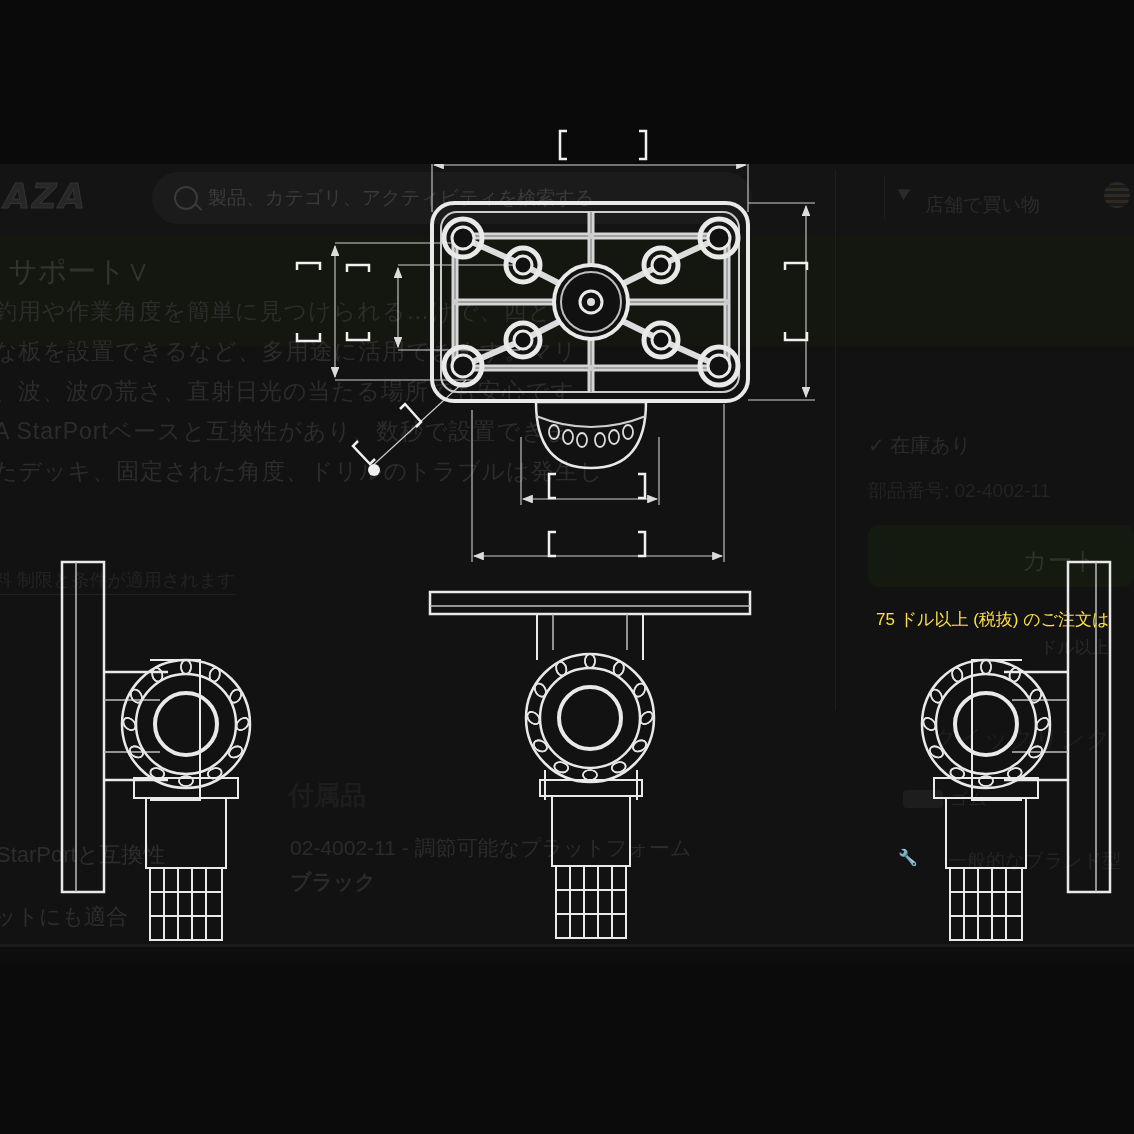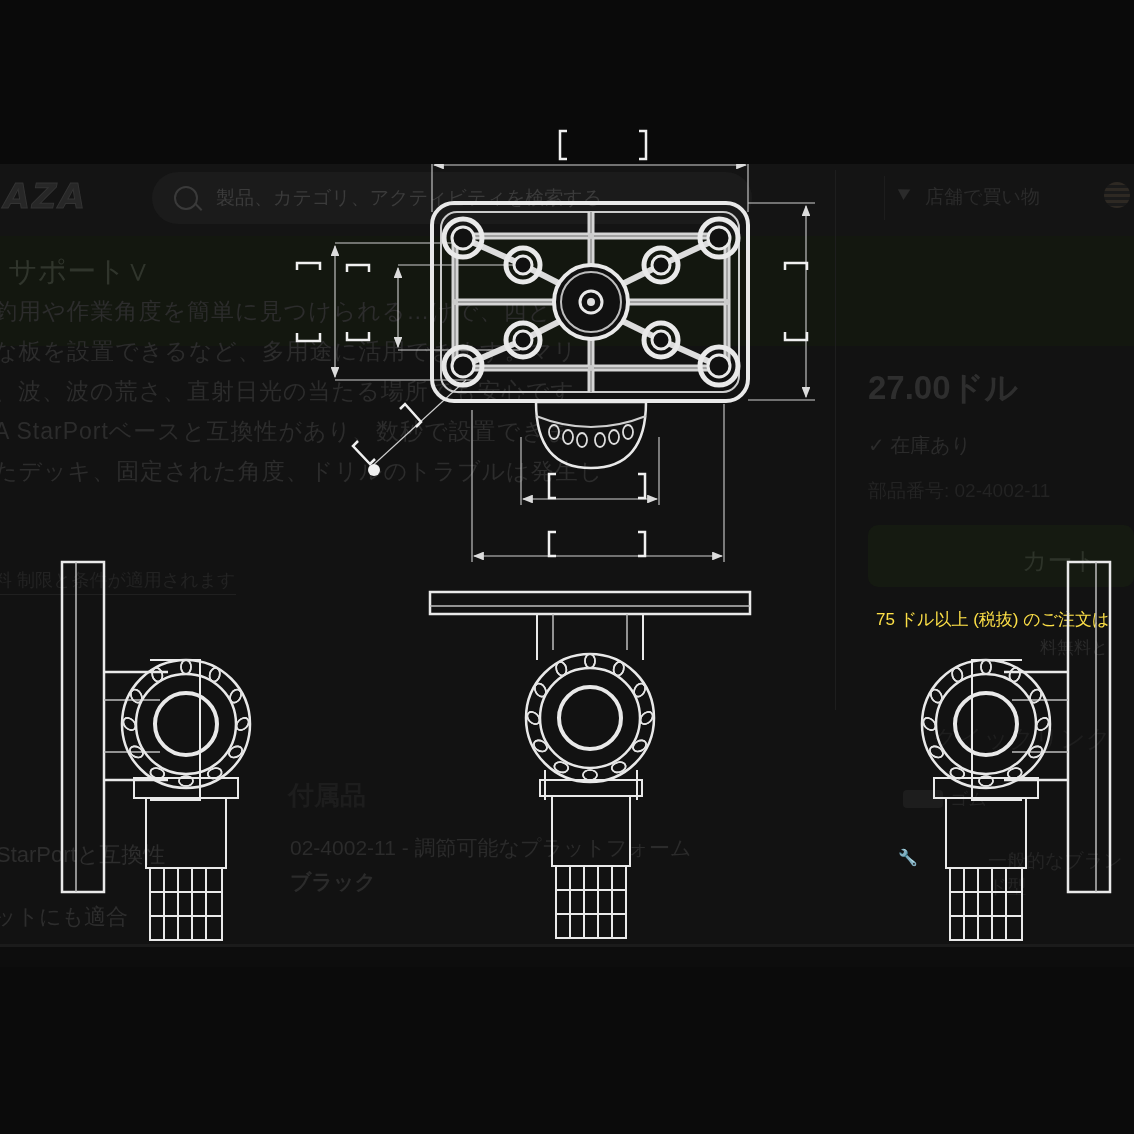--- a/index.html
+++ b/index.html
@@ -14,27 +14,27 @@
   #bg-headerband{position:absolute;left:0;top:236px;width:1134px;height:110px;background:#13170f;}
   #bg-body{position:absolute;left:0;top:346px;width:1134px;height:600px;background:#121212;}
   #bg-footerline{position:absolute;left:0;top:944px;width:1134px;height:3px;background:#1b1b1b;}
   #bg-bottom{position:absolute;left:0;top:947px;width:1134px;height:20px;background:#0d0d0d;}
 
   #logo{position:absolute;left:-20px;top:176px;font-size:34px;font-weight:bold;font-style:italic;
         letter-spacing:2px;color:#272727;font-family:"DejaVu Sans",sans-serif;
         -webkit-text-stroke:1px #343434;}
 
   #searchbar{position:absolute;left:152px;top:172px;width:600px;height:52px;border-radius:26px;
-             background:#1b1b1b;display:flex;align-items:center;padding-left:22px;box-sizing:border-box;gap:8px;}
+             background:#1b1b1b;display:flex;align-items:center;padding-left:22px;box-sizing:border-box;}
   #searchbar .si{width:20px;height:20px;border:2px solid #3a3a3a;border-radius:50%;position:relative;margin-right:10px;flex:none;}
   #searchbar .si:after{content:"";position:absolute;width:9px;height:2px;background:#3a3a3a;
              right:-7px;bottom:0px;transform:rotate(45deg);}
   #searchph{font-size:19px;color:#3b3b3b;}
 
-  #storelink{position:absolute;left:925px;top:184px;font-size:19px;color:#2b2b2b;text-align:right;}
+  #storelink{position:absolute;left:925px;top:192px;font-size:19px;color:#2b2b2b;text-align:right;}
   #storeicon{position:absolute;left:900px;top:186px;width:0;height:0;border-left:11px solid #2b2b2b;
              border-top:6px solid transparent;border-bottom:6px solid transparent;transform:rotate(-28deg);}
   #flagicon{position:absolute;left:1104px;top:182px;width:26px;height:26px;border-radius:50%;
             background:repeating-linear-gradient(#2e2923 0 3px,#1a1a1a 3px 6px);}
   #hdrdiv{position:absolute;left:884px;top:176px;width:1px;height:44px;background:#1d1d1d;}
 
   #support{position:absolute;left:8px;top:252px;font-size:29px;color:#30352c;}
 
   .desc{position:absolute;font-size:23px;color:#2c2c2c;letter-spacing:1px;}
 
@@ -48,21 +48,21 @@
 
   #vcol{position:absolute;left:835px;top:170px;width:1px;height:540px;background:#1e1e1e;}
 
   #prodtitle{position:absolute;left:290px;top:834px;font-size:21px;color:#2b2b2b;}
   #prodtitle2{position:absolute;left:290px;top:868px;font-size:21px;color:#2b2b2b;font-weight:bold;}
   #secthead{position:absolute;left:288px;top:778px;font-size:26px;font-weight:bold;color:#1d1d1d;}
 
   #quicklinks{position:absolute;left:932px;top:722px;font-size:25px;color:#1e1e1e;}
   #qlchip{position:absolute;left:903px;top:790px;width:40px;height:18px;border-radius:4px;background:#1d1d1d;}
   #qltext1{position:absolute;left:950px;top:787px;font-size:18px;color:#232323;}
-  #qltext2{position:absolute;left:948px;top:848px;font-size:19px;color:#242424;margin-left:40px;}
+  #qltext2{position:absolute;left:948px;top:848px;font-size:19px;color:#242424;}
   #qlicon{position:absolute;left:898px;top:848px;font-size:16px;color:#252525;}
 
   #feat1{position:absolute;left:-4px;top:840px;font-size:22px;color:#2d2d2d;}
   #feat2{position:absolute;left:-6px;top:902px;font-size:22px;color:#2d2d2d;}
   #shiprestrict{position:absolute;left:-6px;top:568px;font-size:18px;color:#232323;
                  border-bottom:1px solid #202020;padding-bottom:2px;}
 
   
   #draw{position:absolute;inset:0;z-index:5;}
 
@@ -107,27 +107,26 @@
     <div id="support">サポート∨</div>
 
     <div class="desc" style="left:-6px;top:296px;">釣用や作業角度を簡単に見つけられる…けで、四と</div>
     <div class="desc" style="left:-6px;top:336px;">な板を設置できるなど、多用途に活用できます。マリ</div>
     <div class="desc" style="left:-6px;top:376px;">、波、波の荒さ、直射日光の当たる場所でも安心です</div>
     <div class="desc" style="left:-6px;top:416px;">A StarPortベースと互換性があり、数秒で設置できま</div>
     <div class="desc" style="left:-6px;top:456px;">たデッキ、固定された角度、ドリルのトラブルは発生し</div>
 
     <div id="vcol"></div>
 
-    <div id="price">27.00ドル</div>
     <div id="stock">✓ 在庫あり</div>
     <div id="partno">部品番号: 02-4002-11</div>
     <div id="cartbtn"></div>
     <div id="cartlbl">カート</div>
     <div id="shiprow1">75 ドル以上 (税抜) のご注文は</div>
-    <div id="shiprow2">料無料と</div>
+    <div id="shiprow2">ドル以上</div>
     <div id="shiprestrict">料 制限と条件が適用されます</div>
 
     <div id="secthead">付属品</div>
     <div id="prodtitle">02-4002-11 - 調節可能なプラットフォーム</div>
     <div id="prodtitle2">ブラック</div>
 
     <div id="quicklinks">クイックリンク</div>
     <div id="qlchip"></div>
     <div id="qltext1">ゴム</div>
     <div id="qlicon">🔧</div>

